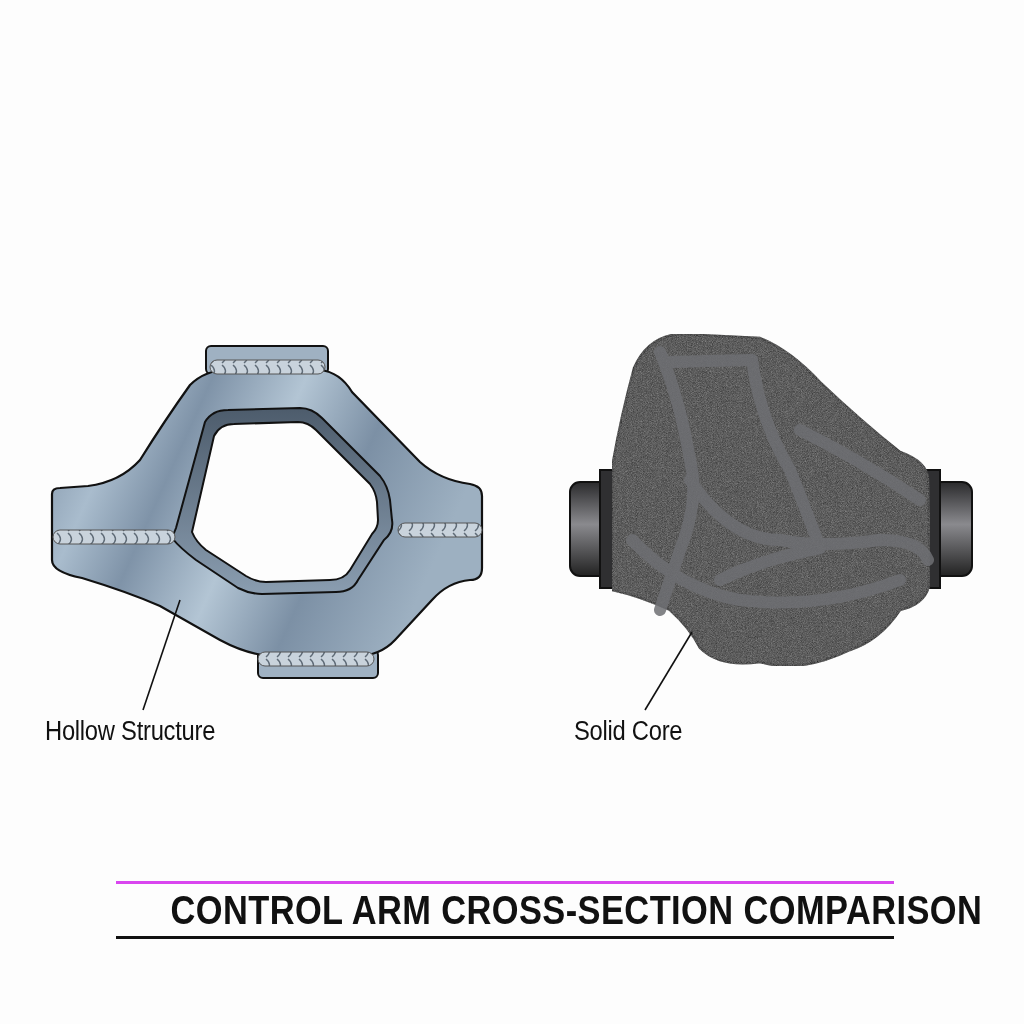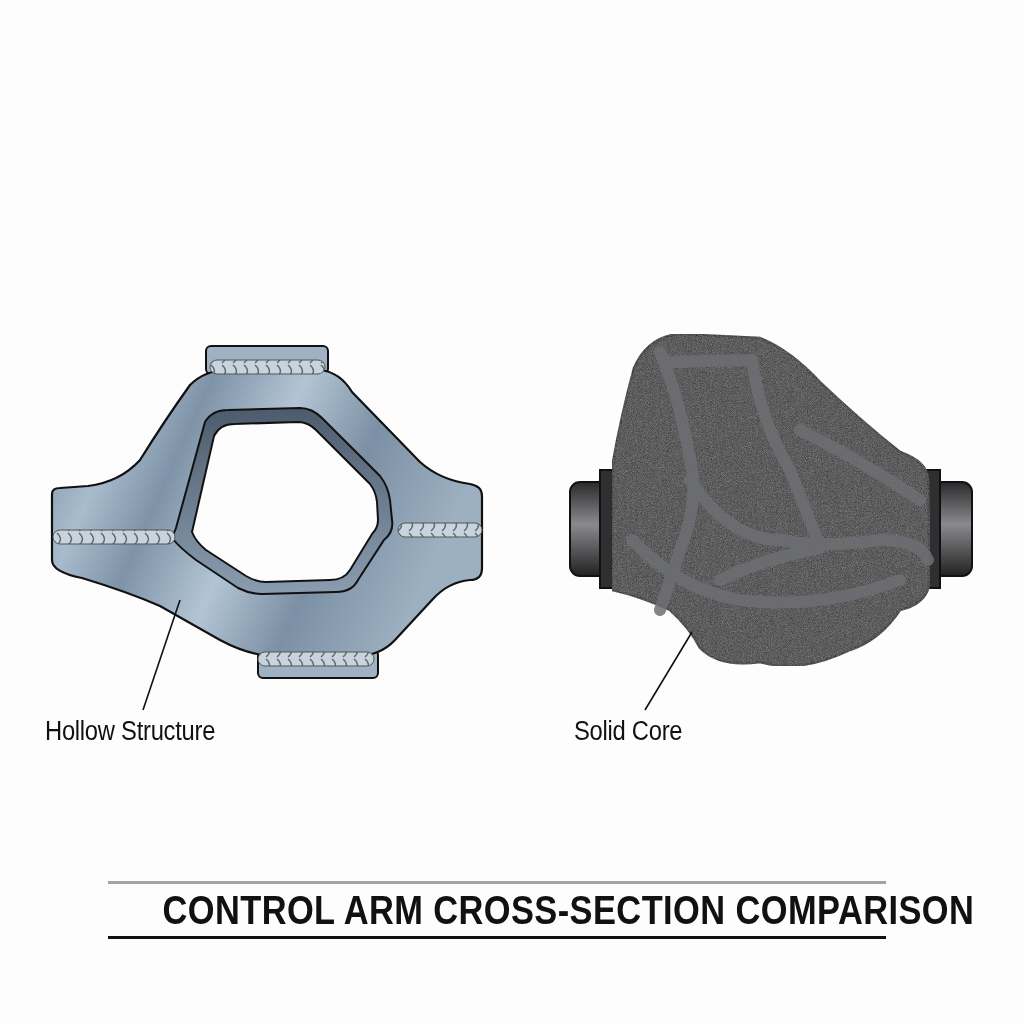--- a/index.html
+++ b/index.html
@@ -1,19 +1,19 @@
 <!DOCTYPE html>
 <html><head>
 <meta charset="utf-8">
 <style>
   html, body { margin: 0; padding: 0; }
   body { width: 1024px; height: 1024px; background: #fdfdfd; position: relative; overflow: hidden; font-family: "Liberation Sans", sans-serif; }
   .figure { position: absolute; left: 0; top: 0; width: 1024px; height: 1024px; }
   .label { position: absolute; font-family: "Liberation Sans", sans-serif; font-size: 27px; color: #111; letter-spacing: -0.3px; transform: scaleX(0.88); transform-origin: left center; white-space: nowrap; }
-  .title-wrap { position: absolute; left: 108px; top: 881px; width: 778px; height: 52px; border-top: 3px solid #a3a3a3; border-bottom: 3px solid #111; }
+  .title-wrap { position: absolute; left: 116px; top: 881px; width: 778px; height: 52px; border-top: 3px solid #d946ef; border-bottom: 3px solid #111; }
   .title { position: absolute; left: 0; right: 0; top: 4px; text-align: center; font-family: "Liberation Sans", sans-serif; font-weight: bold; font-size: 40px; color: #111; transform: scaleX(0.86); transform-origin: center; white-space: nowrap; letter-spacing: 0.5px; }
 </style>
 </head>
 <body>
 
 <svg class="figure" viewBox="0 0 1024 1024" xmlns="http://www.w3.org/2000/svg">
   <defs>
     <linearGradient id="steel" x1="0" y1="0" x2="1" y2="0.3">
       <stop offset="0" stop-color="#7b8ea3"></stop>
       <stop offset="0.2" stop-color="#a9bccd"></stop>

